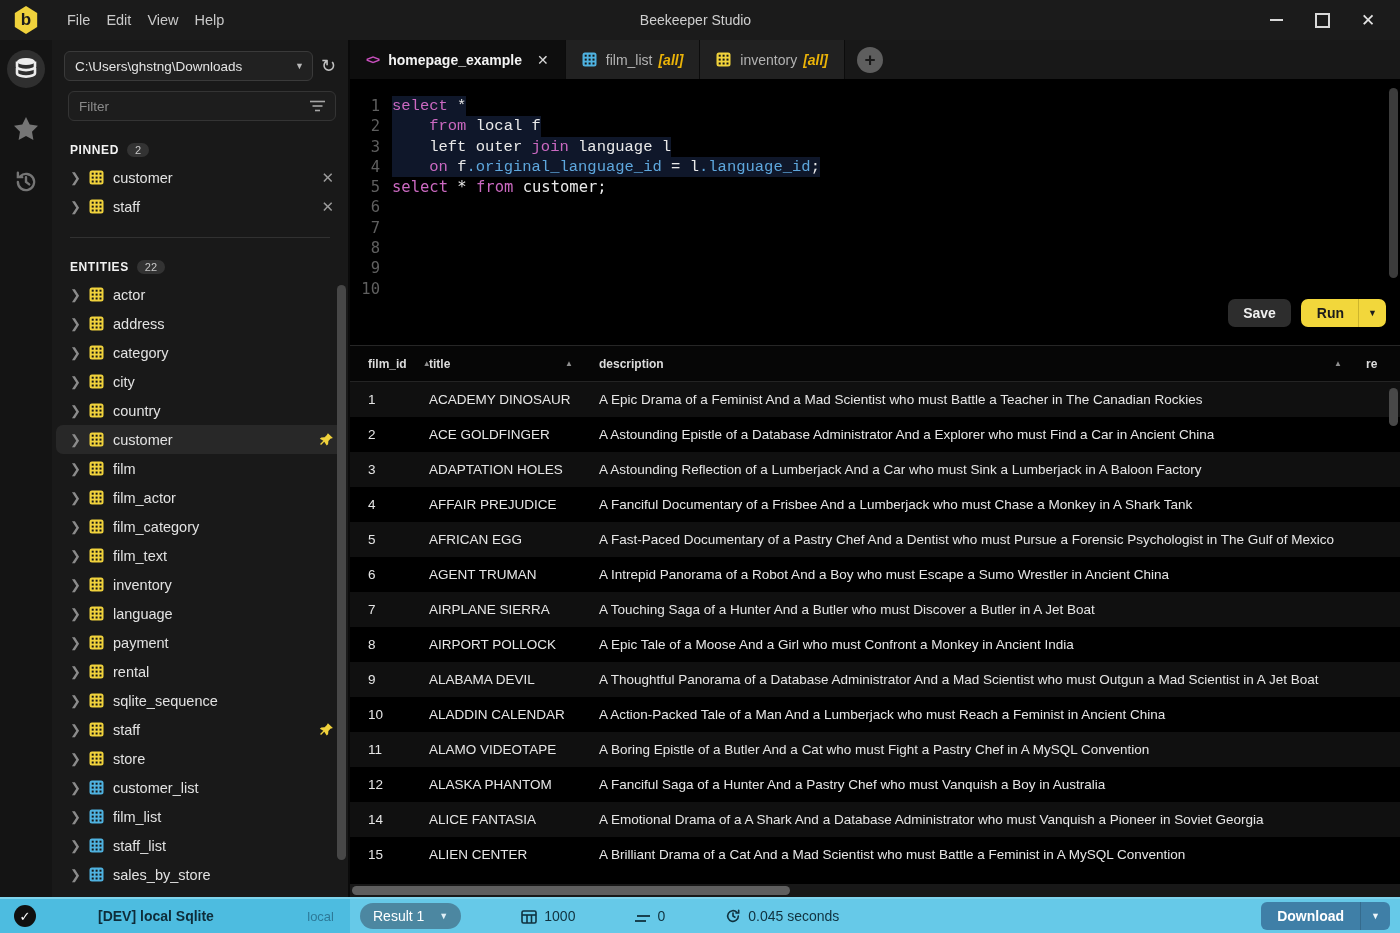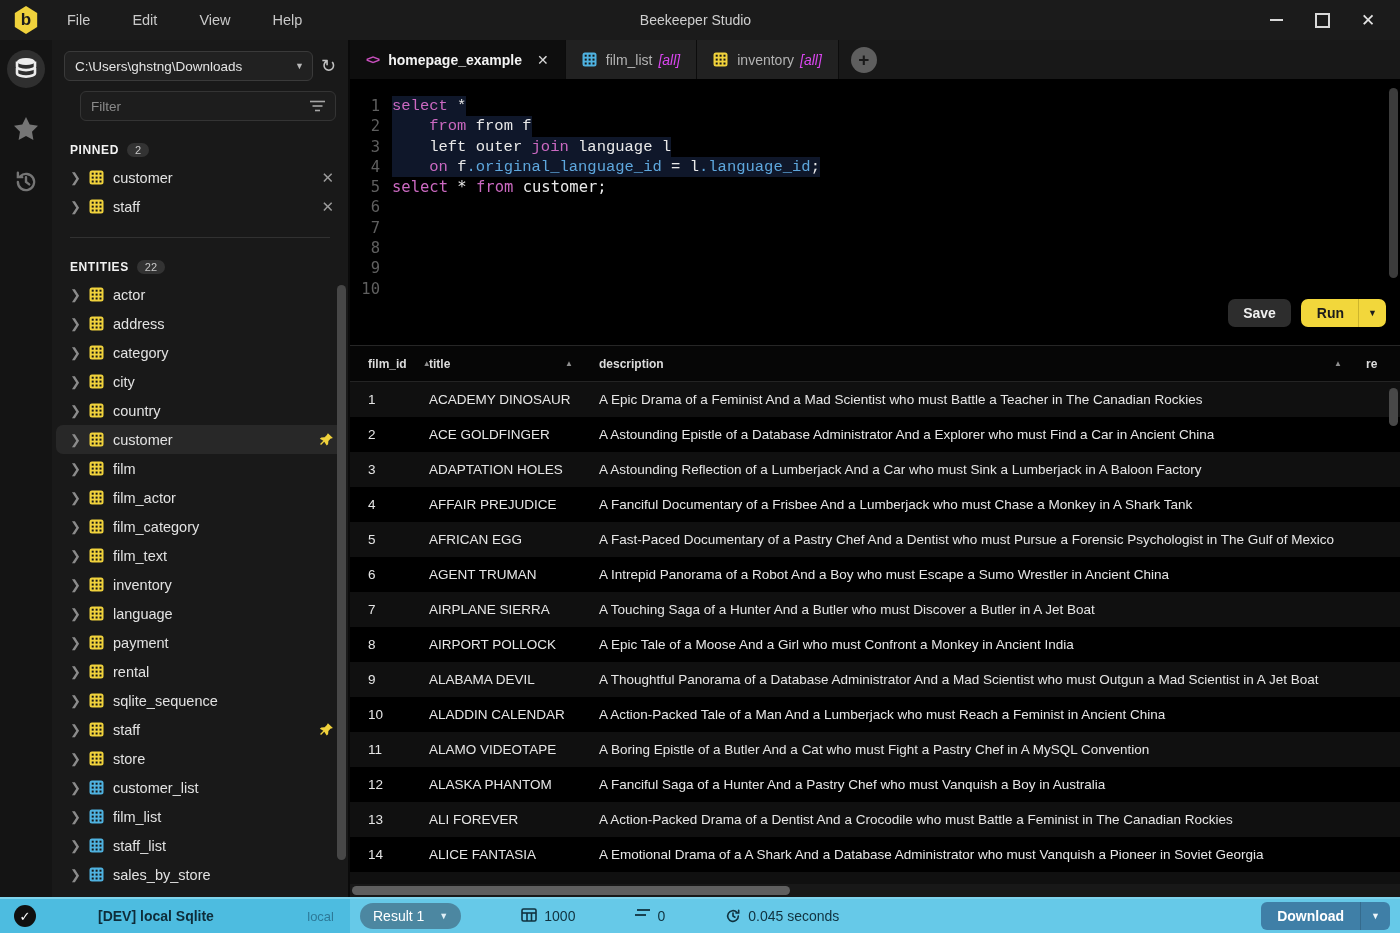--- a/index.html
+++ b/index.html
@@ -3,42 +3,42 @@
 <meta charset="utf-8">
 <style>
   * { margin:0; padding:0; box-sizing:border-box; }
   html,body { background:#000; }
   body { font-family:"Liberation Sans", sans-serif; }
   #app { position:relative; width:1400px; height:933px; overflow:hidden; background:#0d0d0d; }
 
   
   .titlebar { position:absolute; left:0; top:0; width:1400px; height:40px; background:#1b1b1b; display:flex; align-items:center; }
   .logo { width:26px; height:28px; margin-left:13px; background:#f0d23c; clip-path:polygon(50% 0,93% 25%,93% 75%,50% 100%,7% 75%,7% 25%); display:flex; align-items:center; justify-content:center; font-weight:bold; font-size:17px; color:#1b1b1b; }
-  .menus { display:flex; margin-left:28px; gap:42px; }
+  .menus { display:flex; margin-left:28px; gap:16px; }
   .menu-item { color:#c9c9c9; font-size:14.5px; cursor:default; }
   .win-title { position:absolute; left:0; right:9px; text-align:center; color:#cfcfcf; font-size:14px; pointer-events:none; }
   .win-controls { margin-left:auto; display:flex; align-items:center; gap:30px; padding-right:24px; z-index:2; }
   .wc { width:16px; height:16px; position:relative; display:flex; align-items:center; justify-content:center; }
   .wc-min::after { content:""; width:13px; height:2px; background:#d9d9d9; display:block; }
   .wc-max::after { content:""; width:11px; height:11px; border:2px solid #d9d9d9; display:block; }
   .wc-close { color:#e3e3e3; font-size:17px; line-height:1; }
 
   
   .leftrail { position:absolute; left:0; top:40px; width:52px; height:857px; background:#141414; display:flex; flex-direction:column; align-items:center; padding-top:10px; }
   .rail-db { width:38px; height:38px; border-radius:50%; background:#2f2f2f; display:flex; align-items:center; justify-content:center; }
   .rail-ic { margin-top:28px; }
 
   
   .sidepanel { position:absolute; left:52px; top:40px; width:298px; height:857px; background:#191919; border-right:2px solid #0a0a0a; overflow:hidden; }
   .conn-row { display:flex; align-items:center; margin:11px 12px 0 12px; gap:8px; }
   .conn-select { flex:1; height:30px; background:#212121; border:1px solid #3a3a3a; border-radius:6px; display:flex; align-items:center; padding:0 8px 0 10px; overflow:hidden; }
   .conn-path { color:#e4e4e4; font-size:13.5px; white-space:nowrap; overflow:hidden; flex:1; }
   .caret { color:#b9b9b9; font-size:9px; margin-left:6px; }
   .refresh { color:#c2c2c2; font-size:18px; line-height:1; }
-  .filter-box { margin:10px 12px 0 28px; height:30px; background:#1d1d1d; border:1px solid #343434; border-radius:6px; display:flex; align-items:center; padding:0 10px; }
+  .filter-box { margin:10px 12px 0 16px; height:30px; background:#1d1d1d; border:1px solid #343434; border-radius:6px; display:flex; align-items:center; padding:0 10px; }
   .filter-box input { flex:1; background:transparent; border:none; outline:none; color:#cfcfcf; font-size:13.5px; }
   .filter-box input::placeholder { color:#8a8a8a; }
   .sec-head { display:flex; align-items:center; gap:8px; margin:22px 18px 6px 18px; }
   .sec-title { color:#f2f2f2; font-weight:bold; font-size:12px; letter-spacing:.6px; }
   .badge { background:#333; color:#c7c7c7; font-size:11px; border-radius:9px; padding:1px 8px; }
   .side-list { margin-top:2px; }
   .side-item { display:flex; align-items:center; height:29px; padding:0 14px 0 18px; color:#e2e2e2; font-size:14.5px; gap:9px; position:relative; }
   .side-item.active { background:#282828; border-radius:7px; margin:0 4px; padding:0 10px 0 14px; }
   .chev { color:#8b8b8b; font-size:13px; width:10px; }
   .side-label { flex:1; white-space:nowrap; overflow:hidden; }
@@ -46,21 +46,21 @@
   .divider { height:1px; background:#313131; margin:16px 18px 0 18px; }
   .side-scroll { position:absolute; right:2px; top:245px; width:9px; height:575px; background:#474747; border-radius:5px; }
 
   
   .main { position:absolute; left:350px; top:40px; width:1050px; height:857px; background:#000; }
 
   
   .tabsbar { position:absolute; left:0; top:0; width:100%; height:39px; background:#181818; display:flex; align-items:stretch; }
   .tab { display:flex; align-items:center; gap:9px; padding:0 16px; font-size:14px; background:#212121; border-right:1px solid #0c0c0c; color:#b3b3b3; }
   .tab.active { background:#0e0e0e; color:#f3f3f3; font-weight:bold; }
-  .tab .tab-suffix { font-style:italic; color:#d946ef; font-weight:normal; margin-left:-3px; }
+  .tab .tab-suffix { font-style:italic; color:#eab308; font-weight:bold; margin-left:-3px; }
   .tab-close { color:#d8d8d8; font-size:14px; margin-left:6px; font-weight:normal; }
   .code-ic { color:#c94fbe; font-weight:bold; font-size:13px; letter-spacing:-1px; }
   .plus-btn { width:26px; height:26px; border-radius:50%; background:#5e5e5e; color:#191919; font-size:19px; font-weight:bold; display:flex; align-items:center; justify-content:center; align-self:center; margin-left:12px; }
 
   
   .editor { position:absolute; left:0; top:39px; width:100%; height:266px; background:#000; }
   .code { position:absolute; left:0; top:17px; font-family:"DejaVu Sans Mono", monospace; font-size:15.5px; line-height:20.3px; white-space:pre; }
   .cline { display:flex; }
   .lnum { width:30px; text-align:right; color:#5f5f5f; margin-right:12px; flex:none; }
   .sel { background:#0f172a;font-family:Liberation Mono, monospace; }
@@ -93,21 +93,21 @@
 
   
   .statusbar { position:absolute; left:0; top:897px; width:1400px; height:36px; display:flex; border-top:2px solid #7fd3ec; }
   .sb-left { width:350px; background:#4dbce0; display:flex; align-items:center; position:relative; }
   .sb-right { flex:1; background:#66c9e8; display:flex; align-items:center; padding-left:10px; }
   .check-circ { width:22px; height:22px; border-radius:50%; background:#101010; color:#fff; font-size:13px; display:flex; align-items:center; justify-content:center; margin-left:14px; }
   .sb-conn { color:#0e2c39; font-weight:bold; font-size:14px; margin-left:62px; }
   .sb-engine { margin-left:auto; margin-right:16px; color:#2d7a99; font-size:13px; }
   .result-pill { background:#4c87a1; color:#fff; font-size:14px; border-radius:15px; padding:5px 13px; display:flex; align-items:center; gap:9px; }
   .result-pill .caret { color:#dfeef5; }
-  .sb-stat { display:flex; align-items:flex-start; gap:7px; color:#10323f; font-size:14px; margin-left:22px;padding-left:38px; }
+  .sb-stat { display:flex; align-items:flex-end; gap:7px; color:#10323f; font-size:14px; margin-left:22px;padding-left:38px; }
   .btn-download { margin-left:auto; margin-right:10px; display:flex; align-items:stretch; background:#3f7fa7; border-radius:6px; overflow:hidden; }
   .btn-dl-main { color:#fff; font-weight:bold; font-size:14px; padding:6px 16px; }
   .btn-dl-caret { border-left:1px solid #356b8d; display:flex; align-items:center; padding:0 10px; color:#eef6fa; font-size:9px; }
 
   svg { display:block; }
 </style>
 </head>
 <body>
 
 <div id="app">
@@ -624,21 +624,21 @@
      <span class="tab-suffix">[all]</span>
 
    </div>
         <div class="plus-btn">+</div>
       </div>
 
     <div class="editor">
       <div class="code" id="code"><div class="cline">
      <span class="lnum">1</span><span class="sel"><span class="tok-kw">select</span><span class="tok-pl"> *</span></span>
    </div><div class="cline">
-     <span class="lnum">2</span><span class="sel"><span class="tok-pl">    </span><span class="tok-kw">from</span><span class="tok-pl"> from f</span></span>
+     <span class="lnum">2</span><span class="sel"><span class="tok-pl">    </span><span class="tok-kw">from</span><span class="tok-pl"> local f</span></span>
    </div><div class="cline">
      <span class="lnum">3</span><span class="sel"><span class="tok-pl">    left outer </span><span class="tok-kw">join</span><span class="tok-pl"> language l</span></span>
    </div><div class="cline">
      <span class="lnum">4</span><span class="sel"><span class="tok-pl">    </span><span class="tok-kw">on</span><span class="tok-pl"> f</span><span class="tok-id">.original_language_id</span><span class="tok-pl"> = l</span><span class="tok-id">.language_id</span><span class="tok-pl">;</span></span>
    </div><div class="cline">
      <span class="lnum">5</span><span class=""><span class="tok-kw">select</span><span class="tok-pl"> * </span><span class="tok-kw">from</span><span class="tok-pl"> customer;</span></span>
    </div><div class="cline">
      <span class="lnum">6</span><span class=""></span>
    </div><div class="cline">
      <span class="lnum">7</span><span class=""></span>
@@ -736,25 +736,20 @@
      <div class="col-id">11</div>
      <div class="col-title">ALAMO VIDEOTAPE</div>
      <div class="col-desc cell-desc">A Boring Epistle of a Butler And a Cat who must Fight a Pastry Chef in A MySQL Convention</div>
    </div>
           <div class="trow">
      <div class="col-id">12</div>
      <div class="col-title">ALASKA PHANTOM</div>
      <div class="col-desc cell-desc">A Fanciful Saga of a Hunter And a Pastry Chef who must Vanquish a Boy in Australia</div>
    </div>
           <div class="trow">
-     <div class="col-id">13</div>
-     <div class="col-title">ALI FOREVER</div>
-     <div class="col-desc cell-desc">A Action-Packed Drama of a Dentist And a Crocodile who must Battle a Feminist in The Canadian Rockies</div>
-   </div>
-          <div class="trow">
      <div class="col-id">14</div>
      <div class="col-title">ALICE FANTASIA</div>
      <div class="col-desc cell-desc">A Emotional Drama of a A Shark And a Database Administrator who must Vanquish a Pioneer in Soviet Georgia</div>
    </div>
           <div class="trow">
      <div class="col-id">15</div>
      <div class="col-title">ALIEN CENTER</div>
      <div class="col-desc cell-desc">A Brilliant Drama of a Cat And a Mad Scientist who must Battle a Feminist in A MySQL Convention</div>
    </div>
         </div>

